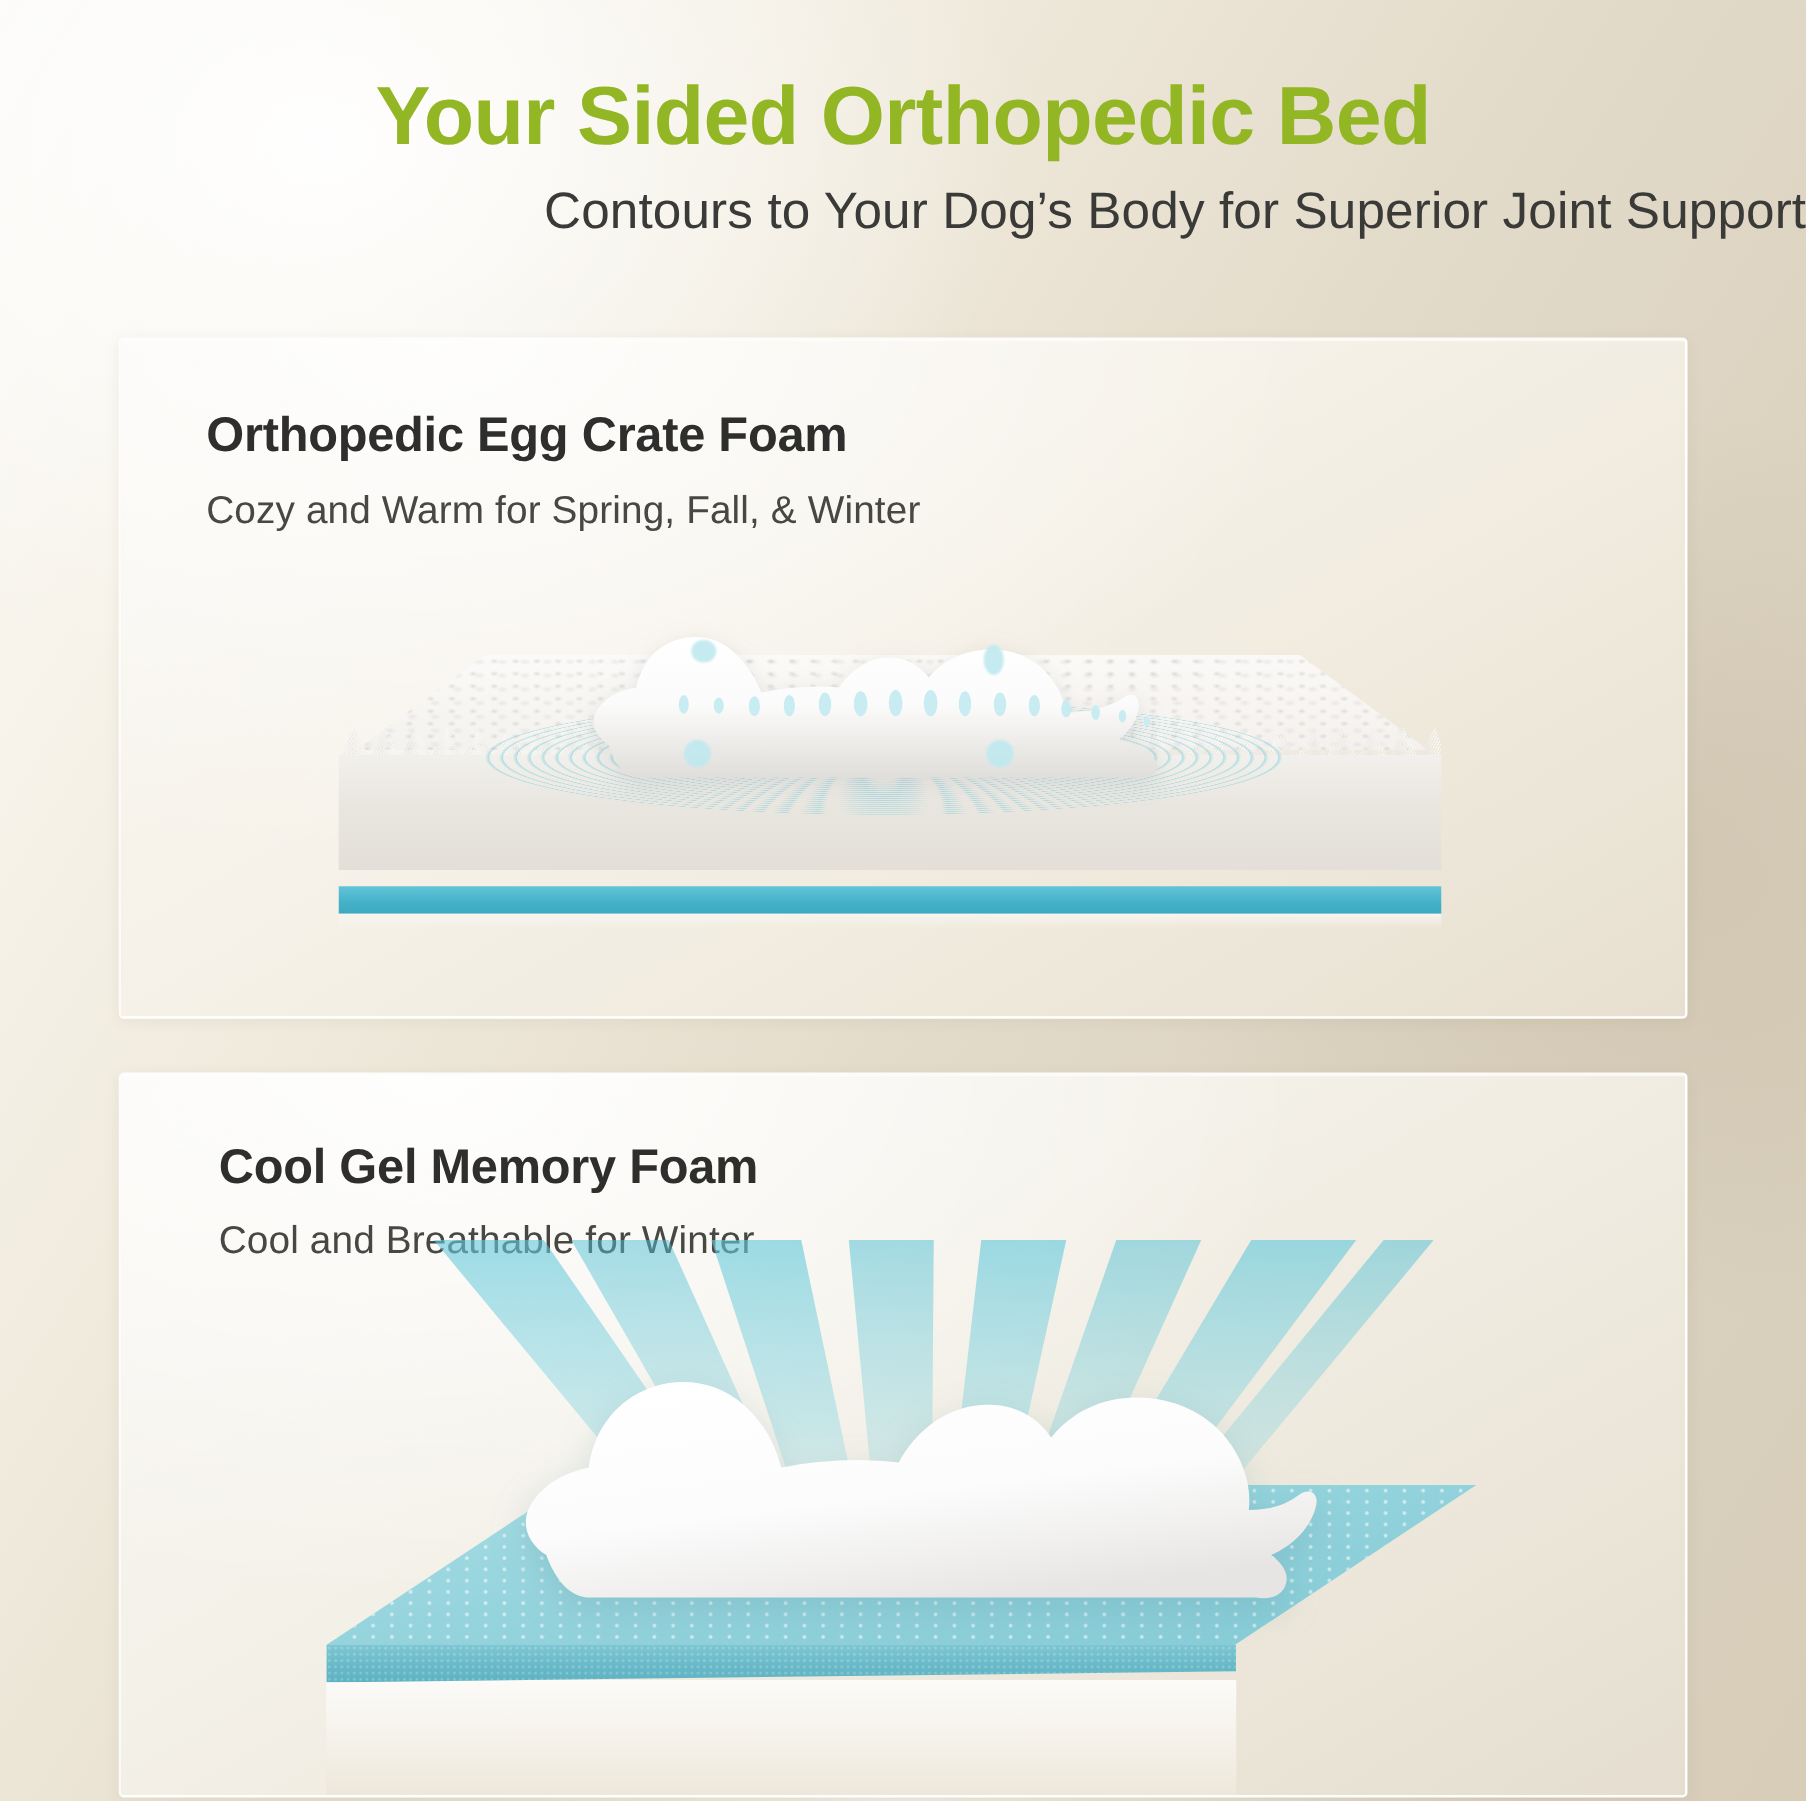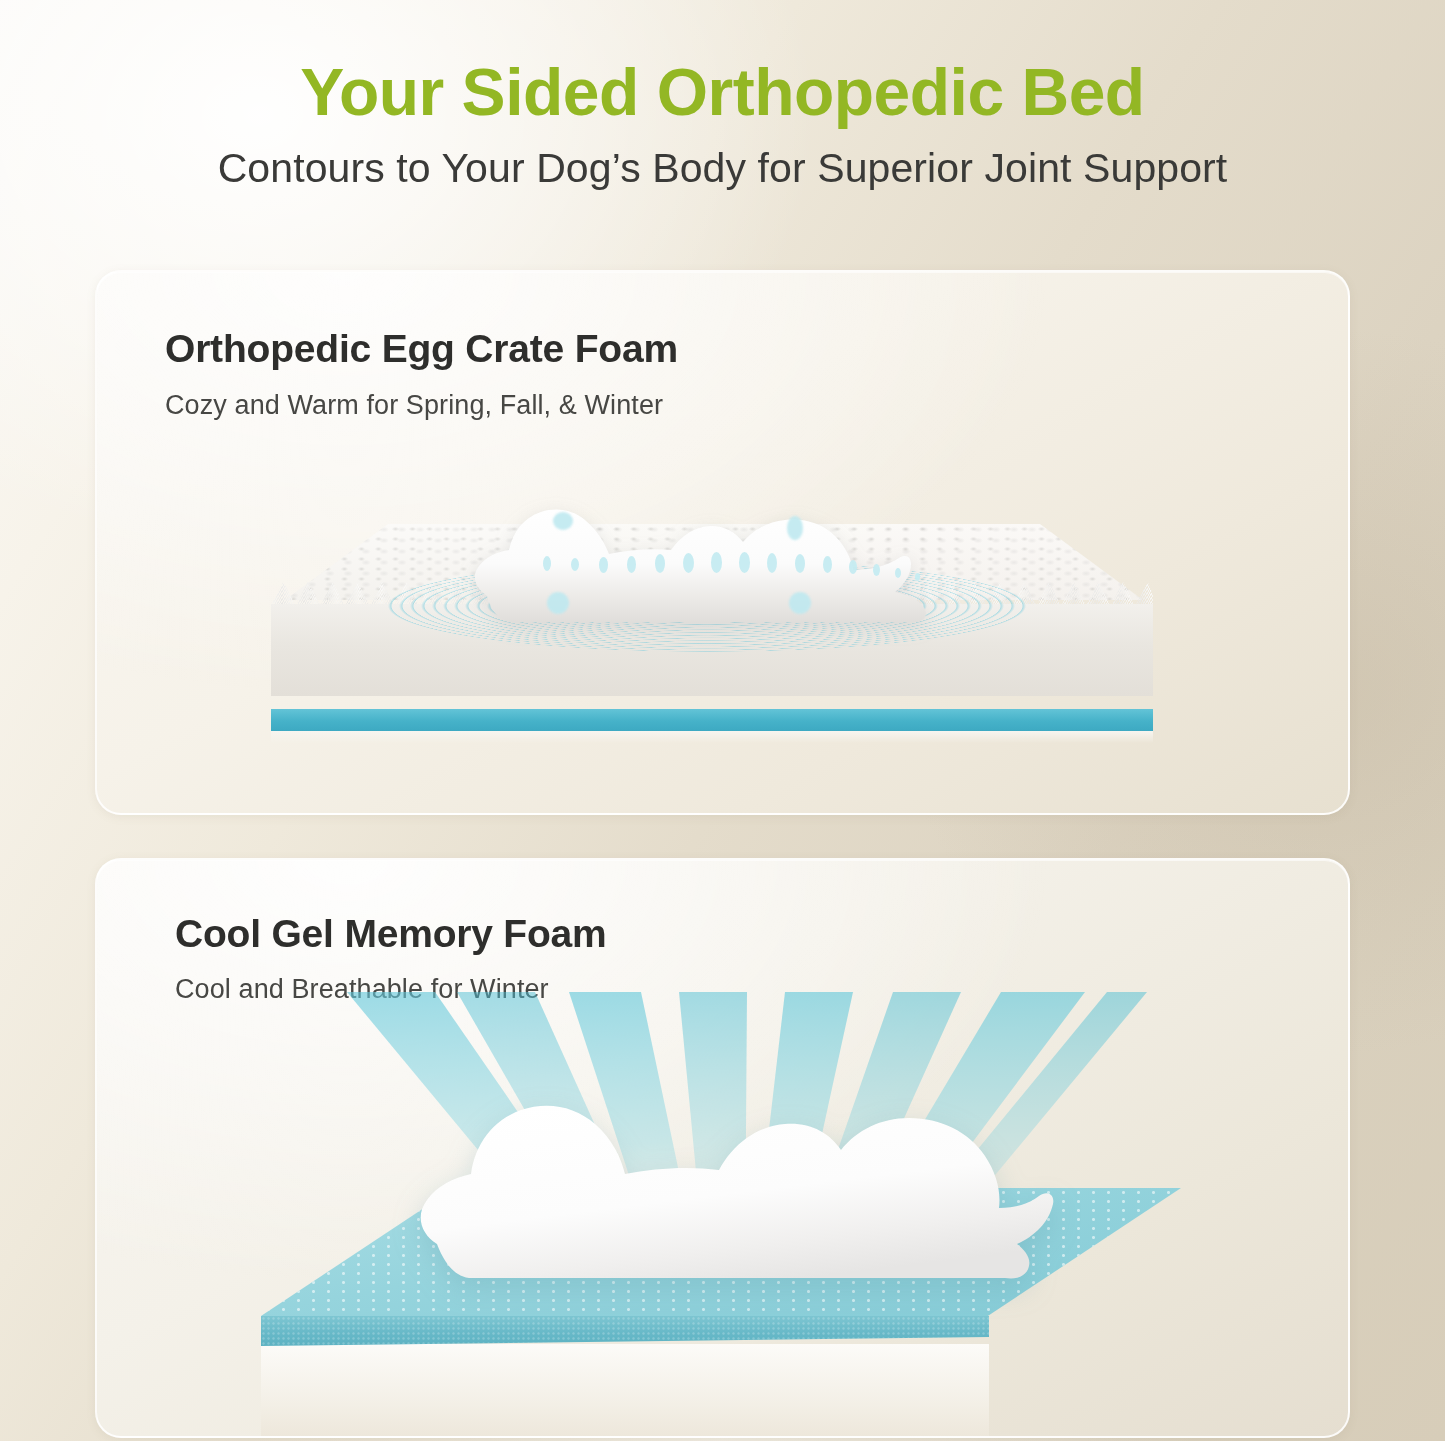--- a/index.html
+++ b/index.html
@@ -51,28 +51,29 @@
     line-height: 1.04;
     white-space: nowrap;
   }
   .sub-title {
     margin-top: 18px;
     font-size: 41px;
     font-weight: 300;
     color: #3a3a38;
     letter-spacing: 0.1px;
     white-space: nowrap;
+    text-align: right;
   }
 
   
   .card {
     position: absolute;
     left: 95px;
     width: 1255px;
-    border-radius: 26px;
+    border-radius: 4px;
     overflow: hidden;
     border: 2px solid rgba(255,255,255,0.85);
     box-shadow:
       0 2px 10px rgba(140,125,100,0.10),
       inset 0 1px 0 rgba(255,255,255,0.6);
   }
   .card-1 {
     top: 270px;
     height: 545px;
     background:
@@ -92,21 +93,21 @@
     left: 68px;
     font-size: 39px;
     font-weight: 700;
     color: #2e2e2c;
     letter-spacing: -0.2px;
     white-space: nowrap;
   }
   .card-sub {
     position: absolute;
     left: 68px;
-    font-size: 27px;
+    font-size: 31px;
     font-weight: 300;
     color: #474744;
     letter-spacing: 0.1px;
     white-space: nowrap;
   }
   .card-1 .card-heading { top: 55px; }
   .card-1 .card-sub     { top: 118px; }
   .card-2 .card-heading { top: 52px; left: 78px; }
   .card-2 .card-sub     { top: 114px; left: 78px; }
 

